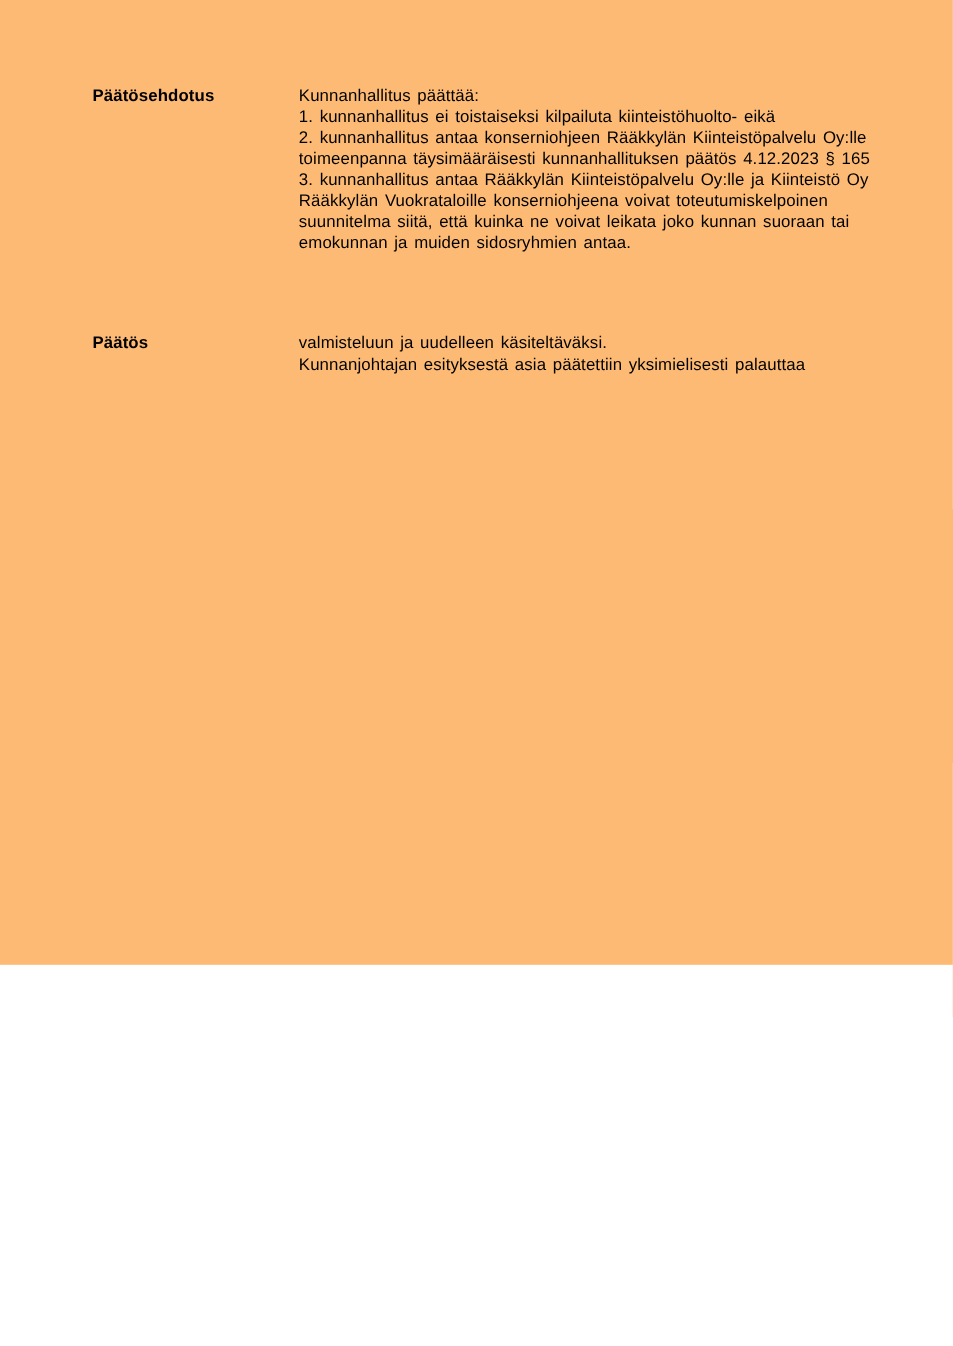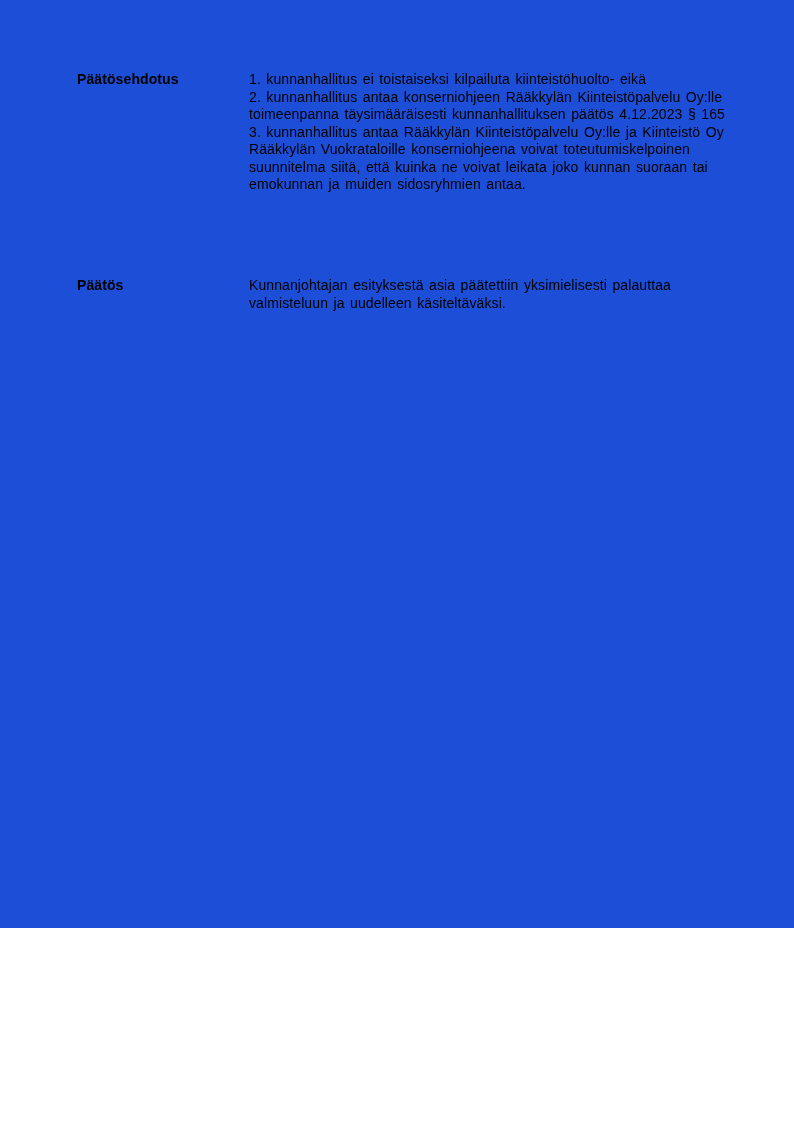--- a/index.html
+++ b/index.html
@@ -13,22 +13,22 @@
     position: relative;
     font-family: "Liberation Sans", sans-serif;
     color: #000000;
     overflow: hidden;
   }
   .page {
     position: absolute;
     left: 0;
     top: 0;
     width: 794px;
-    height: 928px;
-    background: #1d4ed8;
+    height: 804px;
+    background: #fdba74;
   }
   .section {
     position: absolute;
     left: 0;
     width: 794px;
   }
   .section-label {
     position: absolute;
     left: 77px;
     top: 0;
@@ -55,31 +55,32 @@
   #section-paatos { top: 277px; }
 </style>
 </head>
 <body>
 
 <div class="page">
 
   <div class="section" id="section-paatosehdotus">
     <div class="section-label">Päätösehdotus</div>
     <div class="section-body">
+      <div class="text-line">Kunnanhallitus päättää:</div>
       <div class="text-line">1. kunnanhallitus ei toistaiseksi kilpailuta kiinteistöhuolto- eikä</div>
       <div class="text-line">2. kunnanhallitus antaa konserniohjeen Rääkkylän Kiinteistöpalvelu Oy:lle</div>
       <div class="text-line">toimeenpanna täysimääräisesti kunnanhallituksen päätös 4.12.2023 § 165</div>
       <div class="text-line">3. kunnanhallitus antaa Rääkkylän Kiinteistöpalvelu Oy:lle ja Kiinteistö Oy</div>
       <div class="text-line">Rääkkylän Vuokrataloille konserniohjeena voivat toteutumiskelpoinen</div>
       <div class="text-line">suunnitelma siitä, että kuinka ne voivat leikata joko kunnan suoraan tai</div>
       <div class="text-line">emokunnan ja muiden sidosryhmien antaa.</div>
     </div>
   </div>
 
   <div class="section" id="section-paatos">
     <div class="section-label">Päätös</div>
     <div class="section-body">
+      <div class="text-line">valmisteluun ja uudelleen käsiteltäväksi.</div>
       <div class="text-line">Kunnanjohtajan esityksestä asia päätettiin yksimielisesti palauttaa</div>
-      <div class="text-line">valmisteluun ja uudelleen käsiteltäväksi.</div>
     </div>
   </div>
 
 </div>
 
 </body></html>

